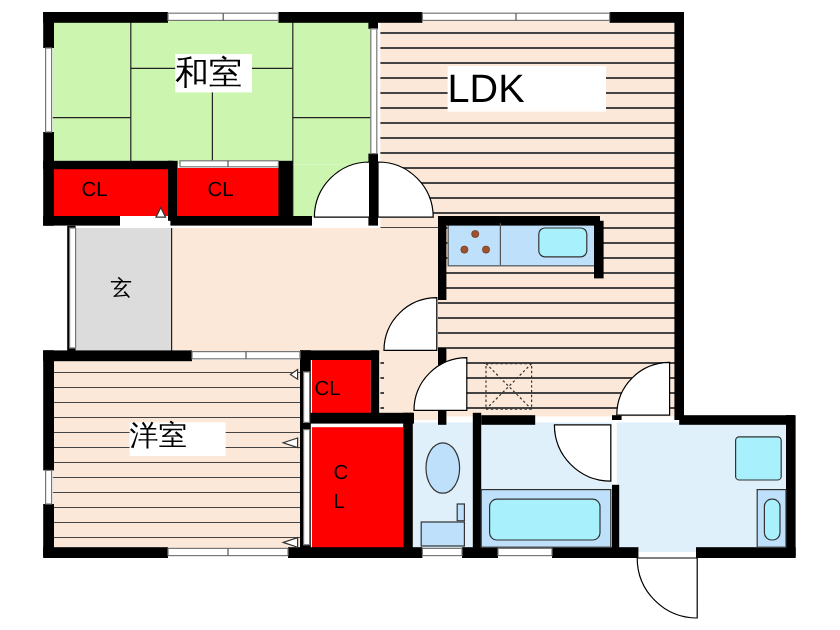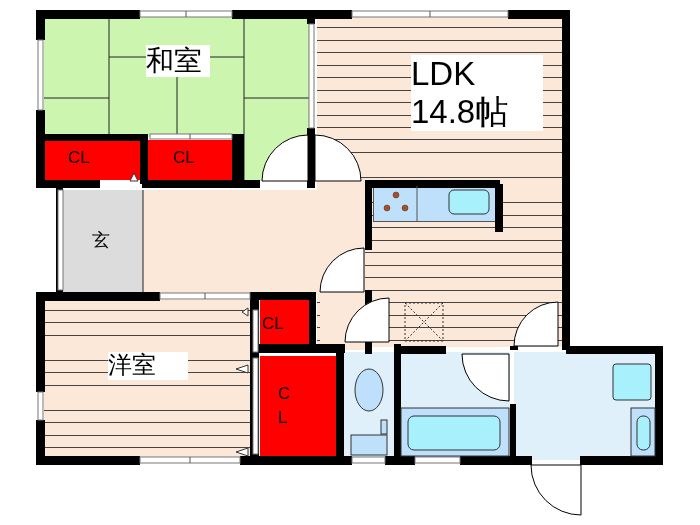--- a/index.html
+++ b/index.html
@@ -150,26 +150,25 @@
     <polygon points="134,173 130,181 138,181"></polygon>
     <polygon points="248,308 242,312 248,316"></polygon>
     <polygon points="248,365 236,369 248,373"></polygon>
     <polygon points="248,448 236,452 248,456"></polygon>
   </g>
 </svg>
 
 <div class="label" style="left:146px;top:45px;width:64px;font-size:28px;">
   <div>和室</div>
 </div>
-<div class="label" style="left:373px;top:55px;width:132px;font-size:33px;font-family:'Liberation Sans',sans-serif;margin-left:38px;">
+<div class="label" style="left:373px;top:55px;width:132px;font-size:33px;font-family:'Liberation Sans',sans-serif;">
   <div>LDK</div>
-  <div>14.8帖</div>
 </div>
 <div class="abs" style="left:92px;top:228px;font-size:18px;color:#000;">玄</div>
-<div class="label" style="left:108px;top:352px;width:80px;font-size:24px;">
+<div class="label" style="left:108px;top:352px;width:80px;font-size:24px;font-family:Liberation Mono, monospace;">
   <div>洋室</div>
 </div>
 
 <div class="cl" style="left:68px;top:148px;width:40px;">CL</div>
 <div class="cl" style="left:173px;top:148px;width:40px;">CL</div>
 <div class="cl" style="left:262px;top:314px;width:40px;">CL</div>
 <div class="cl" style="left:278px;top:384px;width:20px;">C</div>
 <div class="cl" style="left:278px;top:408px;width:20px;">L</div>
 
 </body></html>

